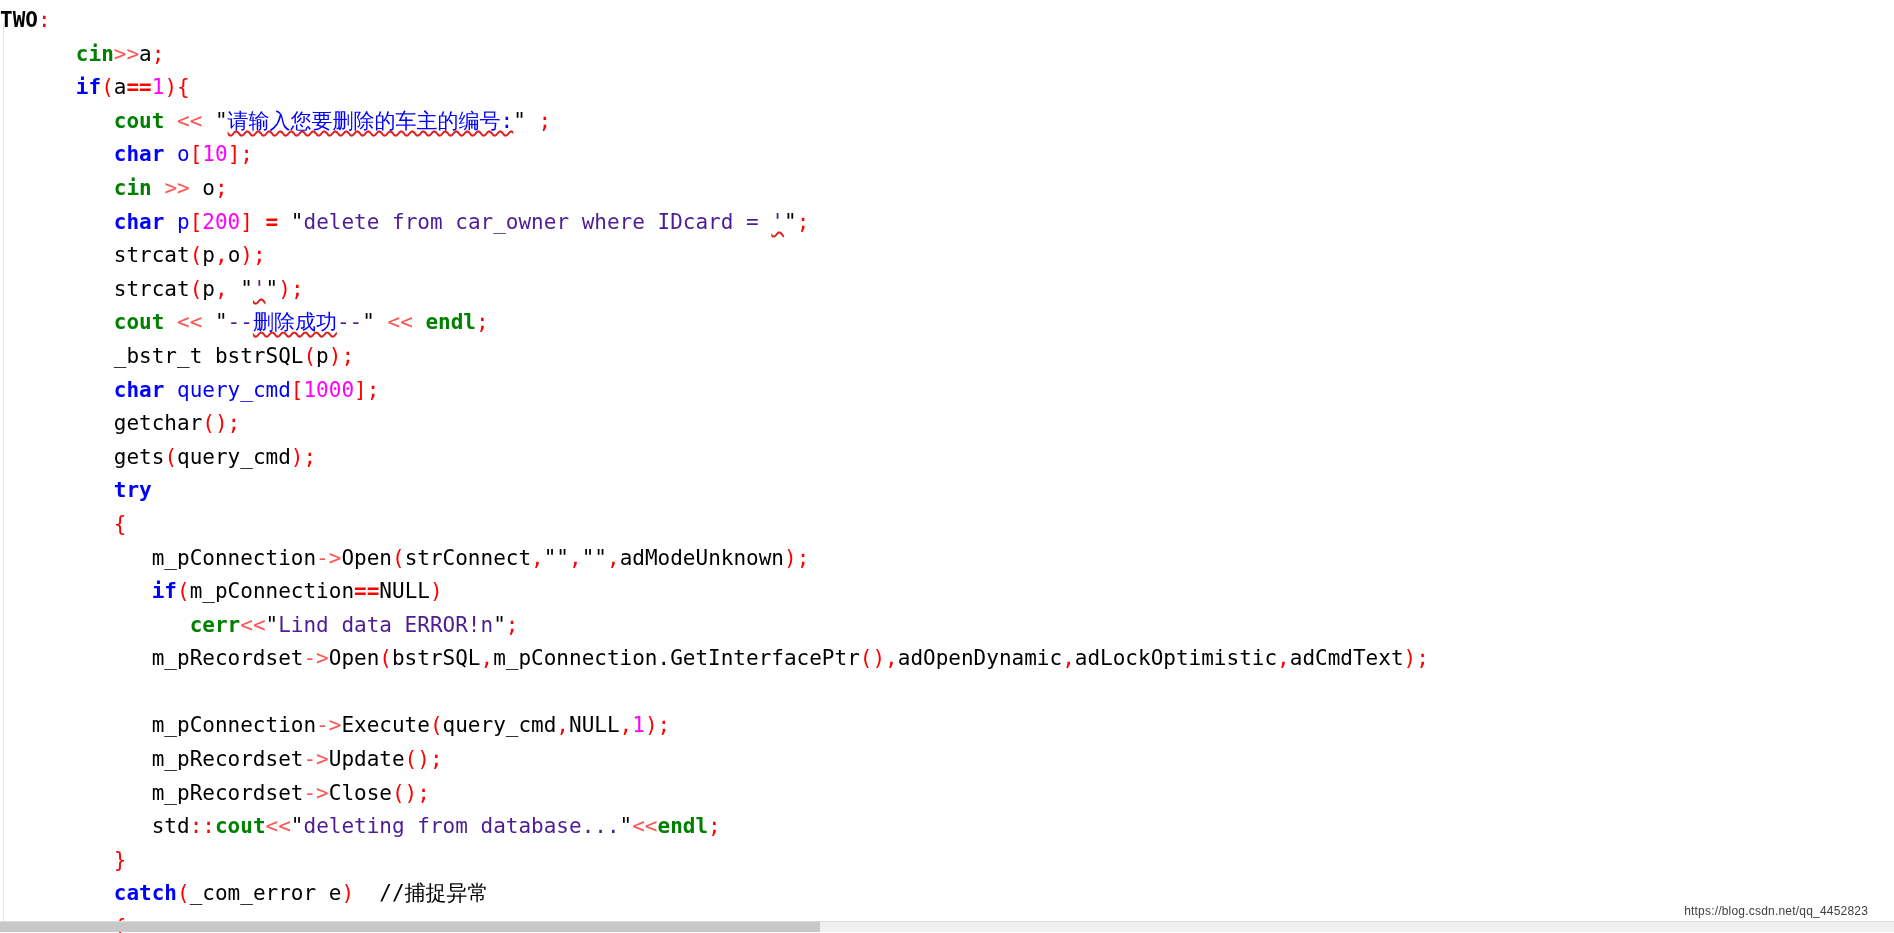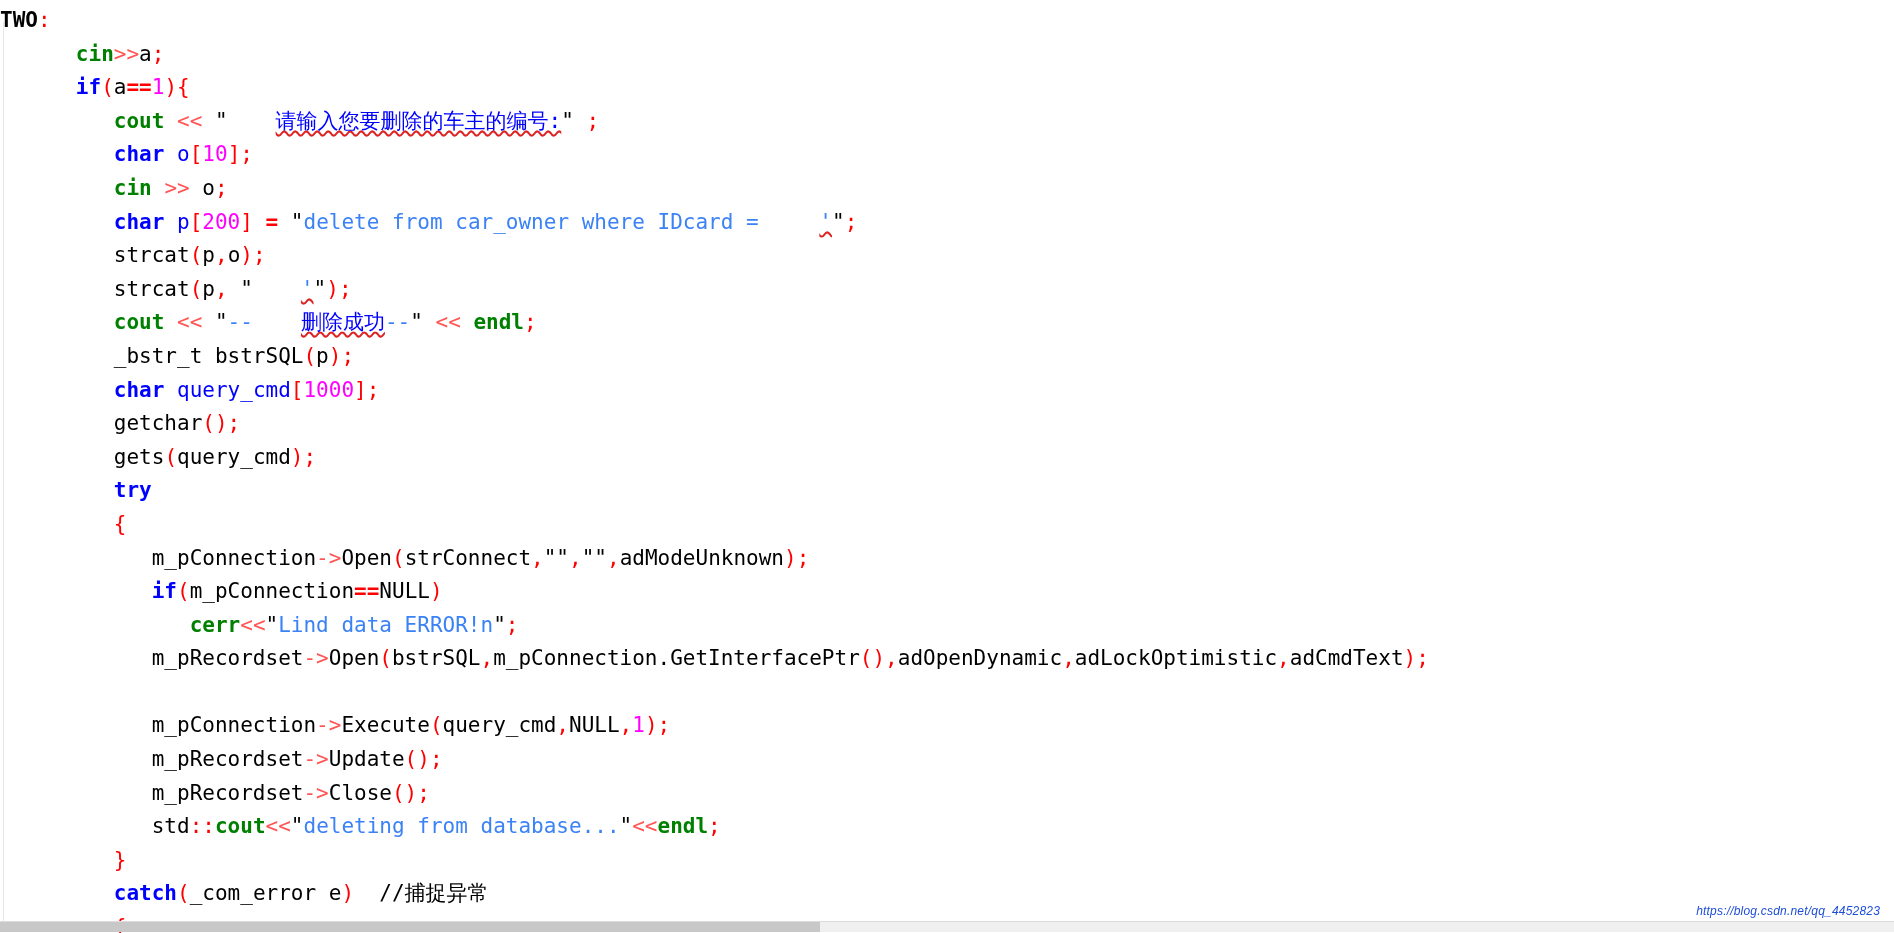--- a/index.html
+++ b/index.html
@@ -69,44 +69,42 @@
   }
 
   
   .kw        { color: #0000ff; font-weight: bold; text-align: right; }      
   .type      { color: #0000ff; }                          
   .ident     { color: #000000; }
   .stream    { color: #008000; font-weight: bold; margin-top: 12px; }       
   .op        { color: #ff5555; }                          
   .punct     { color: #ff0000; }                          
   .num       { color: #ff00ff; }                          
-  .str       { color: #3b82f6; }                          
+  .str       { color: #4c1d95; }                          
   .strq      { color: #000000; }                          
   .cn        { color: #0000ff; }                          
   .cmt       { color: #000000; }                          
   .label     { color: #000000; font-weight: bold; }       
   .eq        { color: #ff0000; font-weight: bold; }        
   .brace     { color: #ff0000; }
 
   .squiggle {
     text-decoration: underline wavy #dd2222;
     text-decoration-skip-ink: none;
-    margin-left: 48px;
   }
 
   .watermark {
     position: absolute;
-    right: 14px;
+    right: 26px;
     bottom: 14px;
     font-family: "Liberation Sans", sans-serif;
     font-size: 12px;
-    color: #1d4ed8;
+    color: #404040;
     letter-spacing: 0.2px;
     user-select: none;
-    font-style: italic;
   }
 </style>
 </head>
 <body>
 
 <div id="code-surface">
   <div class="margin-guide"></div>
 
   <pre class="code-block" id="code-block"><div class="line"><span class="label">TWO</span><span class="punct">:</span></div><div class="line"><span>      </span><span class="stream">cin</span><span class="op">&gt;&gt;</span><span class="ident">a</span><span class="punct">;</span></div><div class="line"><span>      </span><span class="kw">if</span><span class="punct">(</span><span class="ident">a</span><span class="eq">==</span><span class="num">1</span><span class="punct">)</span><span class="brace">{</span></div><div class="line"><span>         </span><span class="stream">cout</span><span class="op"> &lt;&lt; </span><span class="strq">"</span><span class="cn squiggle">请输入您要删除的车主的编号:</span><span class="strq">"</span><span class="punct"> ;</span></div><div class="line"><span>         </span><span class="kw">char</span><span class="type"> o</span><span class="punct">[</span><span class="num">10</span><span class="punct">]</span><span class="punct">;</span></div><div class="line"><span>         </span><span class="stream">cin</span><span class="op"> &gt;&gt; </span><span class="ident">o</span><span class="punct">;</span></div><div class="line"><span>         </span><span class="kw">char</span><span class="type"> p</span><span class="punct">[</span><span class="num">200</span><span class="punct">]</span><span class="eq"> = </span><span class="strq">"</span><span class="str">delete from car_owner where IDcard = </span><span class="str squiggle">'</span><span class="strq">"</span><span class="punct">;</span></div><div class="line"><span>         </span><span class="ident">strcat</span><span class="punct">(</span><span class="ident">p</span><span class="punct">,</span><span class="ident">o</span><span class="punct">)</span><span class="punct">;</span></div><div class="line"><span>         </span><span class="ident">strcat</span><span class="punct">(</span><span class="ident">p</span><span class="punct">, </span><span class="strq">"</span><span class="str squiggle">'</span><span class="strq">"</span><span class="punct">)</span><span class="punct">;</span></div><div class="line"><span>         </span><span class="stream">cout</span><span class="op"> &lt;&lt; </span><span class="strq">"</span><span class="str">--</span><span class="cn squiggle">删除成功</span><span class="str">--</span><span class="strq">"</span><span class="op"> &lt;&lt; </span><span class="stream">endl</span><span class="punct">;</span></div><div class="line"><span>         </span><span class="ident">_bstr_t bstrSQL</span><span class="punct">(</span><span class="ident">p</span><span class="punct">)</span><span class="punct">;</span></div><div class="line"><span>         </span><span class="kw">char</span><span class="type"> query_cmd</span><span class="punct">[</span><span class="num">1000</span><span class="punct">]</span><span class="punct">;</span></div><div class="line"><span>         </span><span class="ident">getchar</span><span class="punct">()</span><span class="punct">;</span></div><div class="line"><span>         </span><span class="ident">gets</span><span class="punct">(</span><span class="ident">query_cmd</span><span class="punct">)</span><span class="punct">;</span></div><div class="line"><span>         </span><span class="kw">try</span></div><div class="line"><span>         </span><span class="brace">{</span></div><div class="line"><span>            </span><span class="ident">m_pConnection</span><span class="op">-&gt;</span><span class="ident">Open</span><span class="punct">(</span><span class="ident">strConnect</span><span class="punct">,</span><span class="strq">""</span><span class="punct">,</span><span class="strq">""</span><span class="punct">,</span><span class="ident">adModeUnknown</span><span class="punct">)</span><span class="punct">;</span></div><div class="line"><span>            </span><span class="kw">if</span><span class="punct">(</span><span class="ident">m_pConnection</span><span class="eq">==</span><span class="ident">NULL</span><span class="punct">)</span></div><div class="line"><span>               </span><span class="stream">cerr</span><span class="op">&lt;&lt;</span><span class="strq">"</span><span class="str">Lind data ERROR!n</span><span class="strq">"</span><span class="punct">;</span></div><div class="line"><span>            </span><span class="ident">m_pRecordset</span><span class="op">-&gt;</span><span class="ident">Open</span><span class="punct">(</span><span class="ident">bstrSQL</span><span class="punct">,</span><span class="ident">m_pConnection.GetInterfacePtr</span><span class="punct">()</span><span class="punct">,</span><span class="ident">adOpenDynamic</span><span class="punct">,</span><span class="ident">adLockOptimistic</span><span class="punct">,</span><span class="ident">adCmdText</span><span class="punct">)</span><span class="punct">;</span></div><div class="line">&nbsp;</div><div class="line"><span>            </span><span class="ident">m_pConnection</span><span class="op">-&gt;</span><span class="ident">Execute</span><span class="punct">(</span><span class="ident">query_cmd</span><span class="punct">,</span><span class="ident">NULL</span><span class="punct">,</span><span class="num">1</span><span class="punct">)</span><span class="punct">;</span></div><div class="line"><span>            </span><span class="ident">m_pRecordset</span><span class="op">-&gt;</span><span class="ident">Update</span><span class="punct">()</span><span class="punct">;</span></div><div class="line"><span>            </span><span class="ident">m_pRecordset</span><span class="op">-&gt;</span><span class="ident">Close</span><span class="punct">()</span><span class="punct">;</span></div><div class="line"><span>            </span><span class="ident">std</span><span class="punct">::</span><span class="stream">cout</span><span class="op">&lt;&lt;</span><span class="strq">"</span><span class="str">deleting from database...</span><span class="strq">"</span><span class="op">&lt;&lt;</span><span class="stream">endl</span><span class="punct">;</span></div><div class="line"><span>         </span><span class="brace">}</span></div><div class="line"><span>         </span><span class="kw">catch</span><span class="punct">(</span><span class="ident">_com_error e</span><span class="punct">)</span><span class="cmt">  //捕捉异常</span></div><div class="line"><span>         </span><span class="brace">{</span></div></pre>
 

